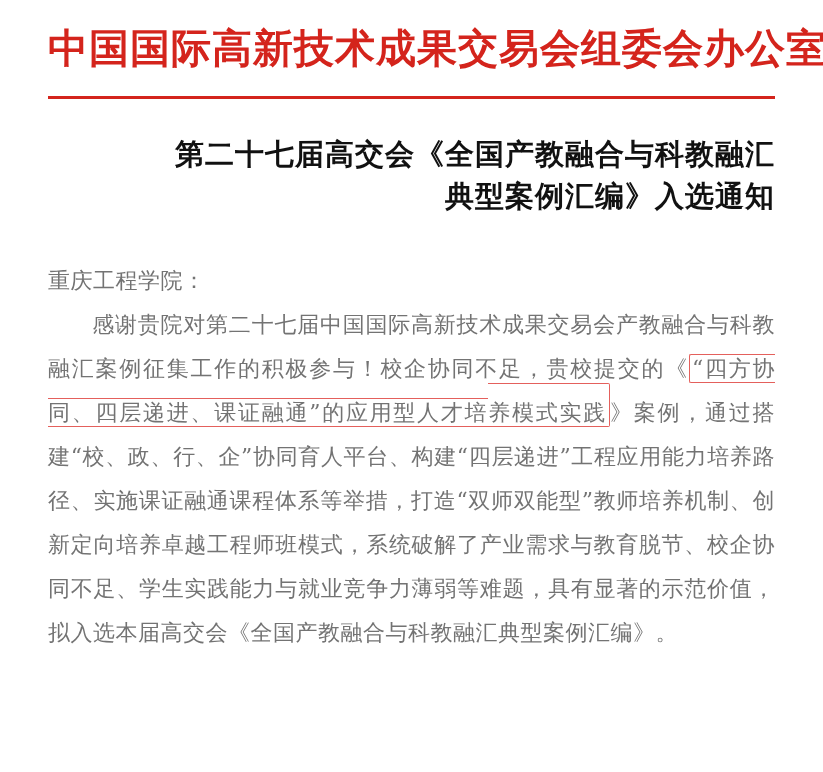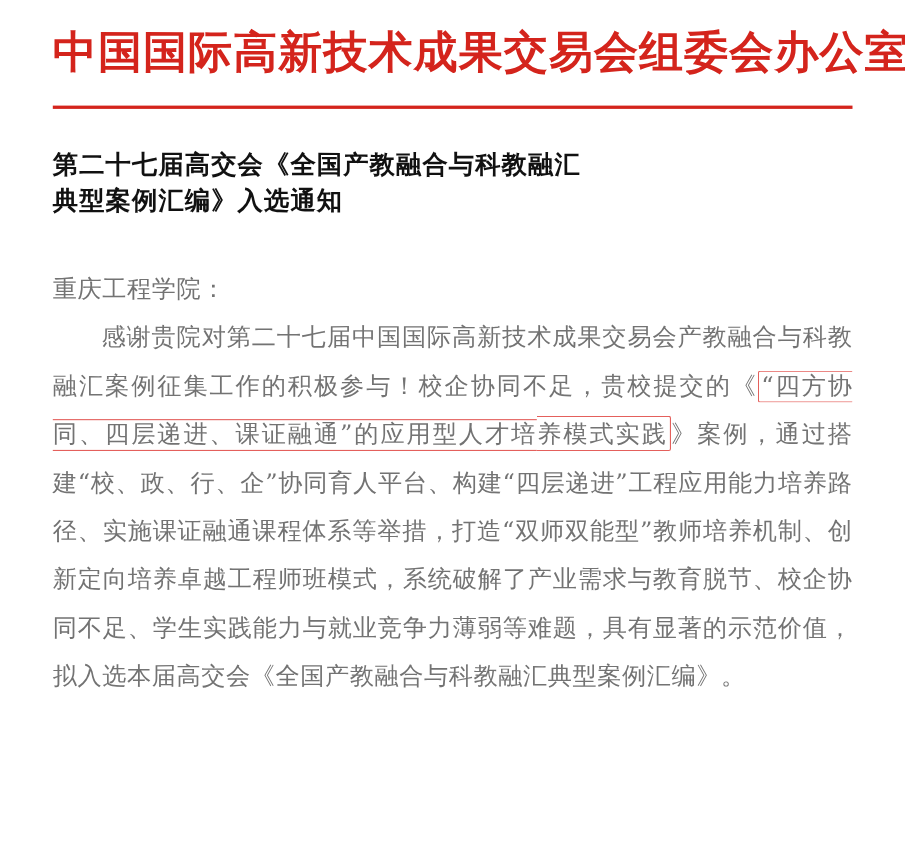--- a/index.html
+++ b/index.html
@@ -32,22 +32,22 @@
     white-space: nowrap;
   }
   .masthead-rule {
     margin-top: 28px;
     height: 3px;
     background: #d4241c;
     width: 100%;
   }
   .doc-title {
     margin-top: 34px;
-    text-align: left;
-    font-size: 23px;
+    text-align: right;
+    font-size: 29px;
     font-weight: bold;
     line-height: 1.45;
     color: #111111;
     letter-spacing: 1px;
     font-family: "DejaVu Serif", "Liberation Serif", serif;
   }
   .doc-title .line {
     display: block;
   }
   .body-text {
@@ -73,21 +73,21 @@
   .hl-open {
     border: 1.5px solid #e4605c;
     border-right: none;
     border-radius: 2px 0 0 2px;
     padding: 1px 0 1px 2px;
   }
   .hl-close {
     border: 1.5px solid #e4605c;
     border-left: none;
     border-radius: 0 2px 2px 0;
-    padding: 4px 2px 1px 0;
+    padding: 16px 2px 1px 0;
   }
 </style>
 </head>
 <body>
 
 <div class="page">
 
   <div class="masthead">中国国际高新技术成果交易会组委会办公室文件</div>
   <div class="masthead-rule"></div>
 

